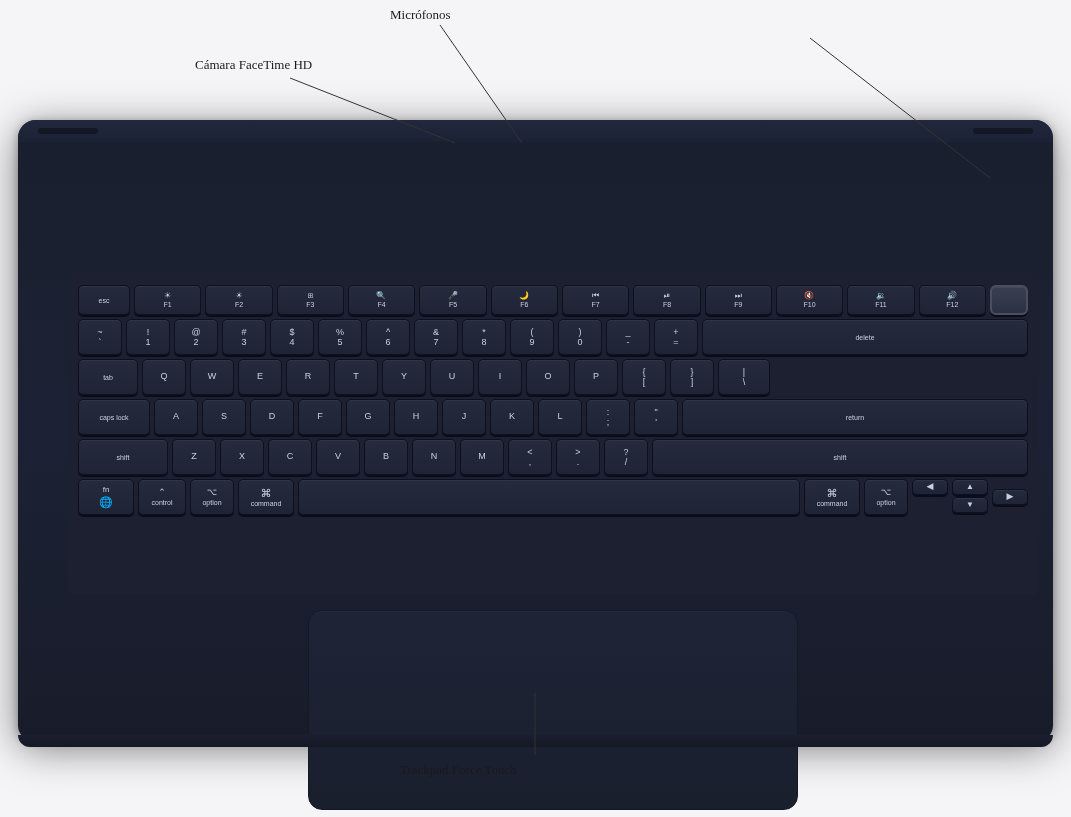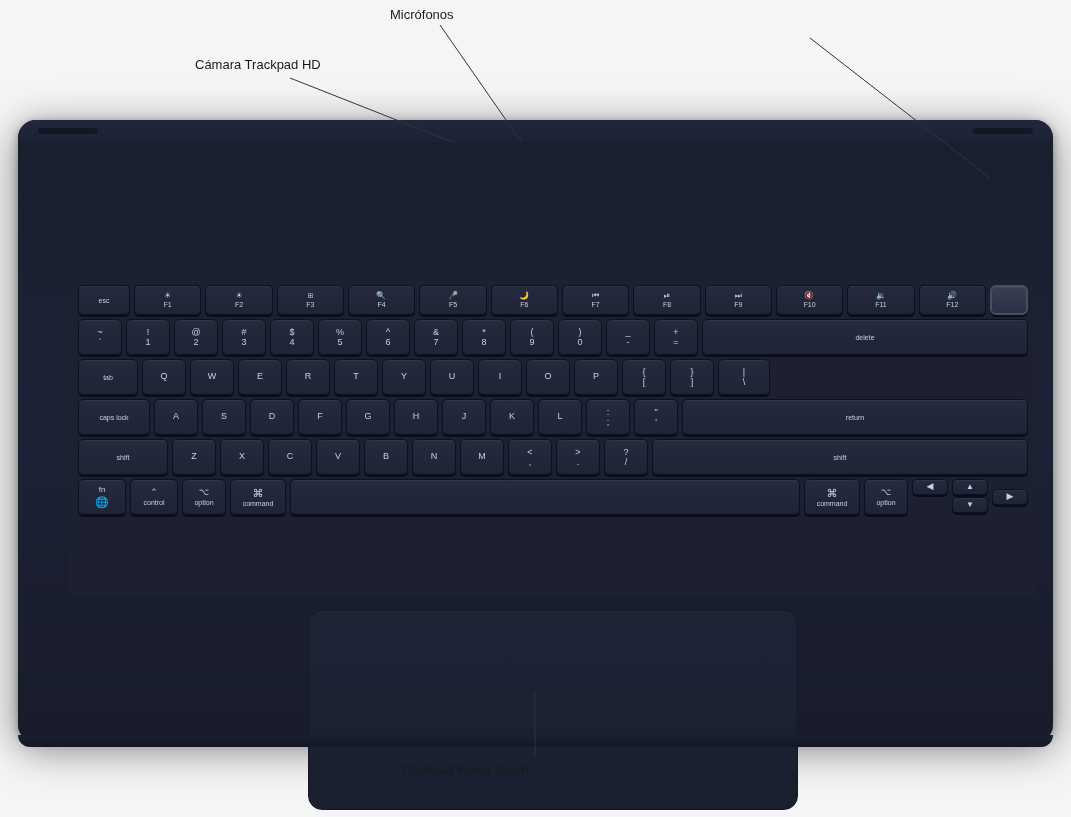--- a/index.html
+++ b/index.html
@@ -123,20 +123,21 @@
       position: absolute;
       z-index: 20;
     }
 
     .annotation-label {
       font-size: 13px;
       color: #1a1a1a;
       font-weight: 400;
       white-space: nowrap;
       line-height: 1.4;
+      font-family: Liberation Serif, serif;
     }
 
     
     .annotations-svg {
       position: absolute;
       top: 0;
       left: 0;
       width: 1071px;
       height: 817px;
       z-index: 18;
@@ -175,21 +176,21 @@
     <line x1="290" y1="78" x2="455" y2="143" stroke="#333" stroke-width="1"></line>
 
     <line x1="440" y1="25" x2="522" y2="143" stroke="#333" stroke-width="1"></line>
 
     <line x1="810" y1="38" x2="990" y2="178" stroke="#333" stroke-width="1"></line>
 
     <line x1="535" y1="755" x2="535" y2="693" stroke="#333" stroke-width="1"></line>
   </svg>
 
   <div class="annotation" style="top:55px; left:195px;">
-    <span class="annotation-label">Cámara Trackpad HD</span>
+    <span class="annotation-label">Cámara FaceTime HD</span>
   </div>
 
   <div class="annotation" style="top:5px; left:390px;">
     <span class="annotation-label">Micrófonos</span>
   </div>
 
 
   <div class="annotation" style="top:760px; left:400px;">
     <span class="annotation-label">Trackpad Force Touch</span>
   </div>
@@ -459,21 +460,21 @@
               <span class="key-top-sym">?</span>
               <span class="key-bot-sym">/</span>
             </div>
           </div>
         <div class="key key-shift-r">
             <span class="key-small-text">shift</span>
           </div>
       </div>
 
       <div class="keyboard-row" style="align-items:center;">
-        <div class="key" style="width:48px; height:36px;">
+        <div class="key" style="width:56px; height:36px;">
             <div class="key-two-line">
               <span style="font-size:8px">fn</span>
               <span style="font-size:11px">🌐</span>
             </div>
           </div>
         <div class="key key-control">
             <div class="key-two-line">
               <span style="font-size:9px">⌃</span>
               <span class="key-small-text">control</span>
             </div>

